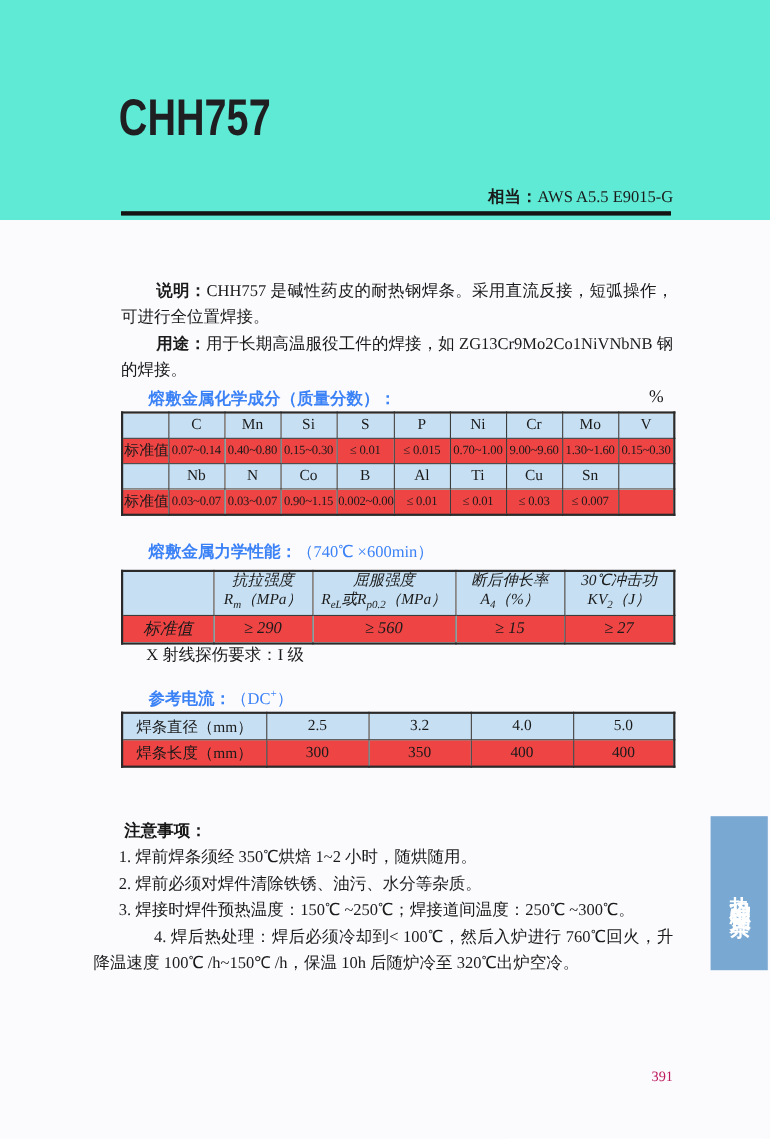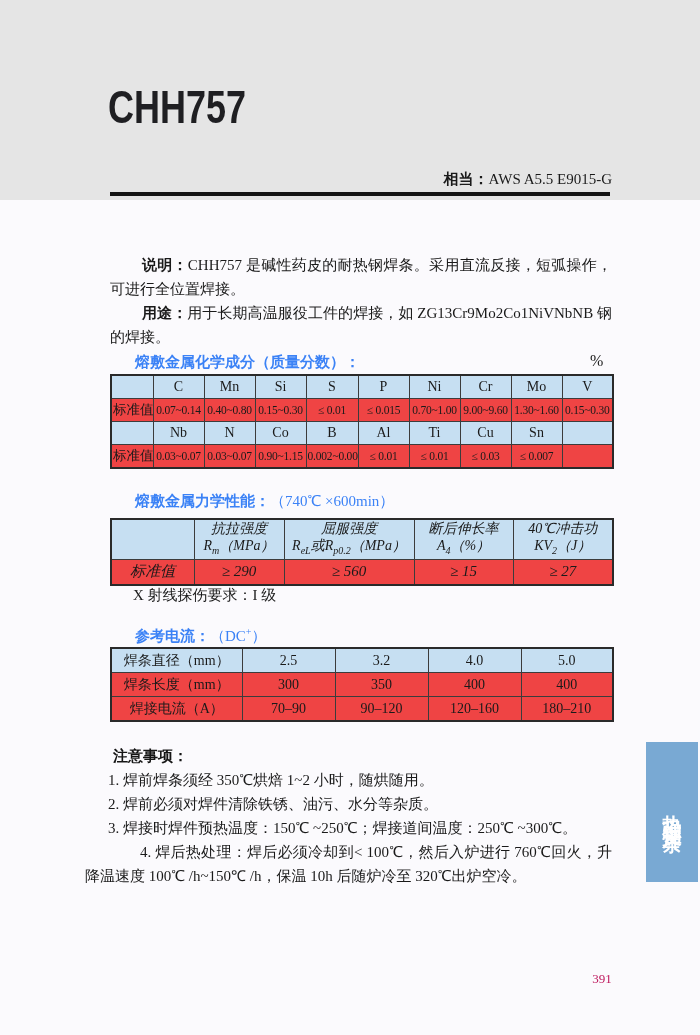--- a/index.html
+++ b/index.html
@@ -2,21 +2,21 @@
 <html><head>
 <meta charset="utf-8">
 <style>
   html,body { margin:0; padding:0; background:#ffffff; }
   .page {
     position:relative; width:700px; height:1035px;
     background:#fbfafd; overflow:hidden;
     font-family:"Liberation Serif", serif; color:#1a1a1a;
   }
   
-  .header { position:absolute; left:0; top:0; width:700px; height:200px; background:#e5e5e5; }
+  .header { position:absolute; left:0; top:0; width:700px; height:200px; background:#5eead4; }
   .title {
     position:absolute; left:108px; top:80px;
     font-family:"Liberation Sans", sans-serif; font-weight:bold; font-size:45px;
     color:#1f1f22; transform:scaleX(0.80) scaleY(1.04); transform-origin:left top;
     letter-spacing:0px; white-space:nowrap;
   }
   .equiv { position:absolute; right:88px; top:147px; font-size:15px; white-space:nowrap;margin-top:23px; }
   .equiv .lbl { font-family:"Liberation Sans", sans-serif; font-weight:bold; }
   .rule { position:absolute; left:110px; top:192px; width:500px; height:4px; background:#141414; }
 
@@ -182,21 +182,21 @@
       </td>
       <td class="cell-h hd">
         <div>屈服强度</div>
         <div><span>R</span><sub>eL</sub><span>或R</span><sub>p0.2</sub><span>（MPa）</span></div>
       </td>
       <td class="cell-h hd">
         <div>断后伸长率</div>
         <div><span>A</span><sub>4</sub><span>（%）</span></div>
       </td>
       <td class="cell-h hd">
-        <div>40℃冲击功</div>
+        <div>30℃冲击功</div>
         <div><span>KV</span><sub>2</sub><span>（J）</span></div>
       </td>
     </tr>
     <tr>
       <td class="cell-v vl">标准值</td>
       <td class="cell-v vl">≥ 290</td>
       <td class="cell-v vl">≥ 560</td>
       <td class="cell-v vl">≥ 15</td>
       <td class="cell-v vl">≥ 27</td>
     </tr>
@@ -225,27 +225,20 @@
       <td class="cell-h">4.0</td>
       <td class="cell-h">5.0</td>
     </tr>
     <tr>
       <td class="cell-v">焊条长度（mm）</td>
       <td class="cell-v">300</td>
       <td class="cell-v">350</td>
       <td class="cell-v">400</td>
       <td class="cell-v">400</td>
     </tr>
-    <tr>
-      <td class="cell-v">焊接电流（A）</td>
-      <td class="cell-v">70–90</td>
-      <td class="cell-v">90–120</td>
-      <td class="cell-v">120–160</td>
-      <td class="cell-v">180–210</td>
-    </tr>
   </tbody>
     </table>
 
   <div class="notes">
     <div class="nh">注意事项：</div>
     <div class="ni">1. 焊前焊条须经 350℃烘焙 1~2 小时，随烘随用。</div>
     <div class="ni">2. 焊前必须对焊件清除铁锈、油污、水分等杂质。</div>
     <div class="ni">3. 焊接时焊件预热温度：150℃ ~250℃；焊接道间温度：250℃ ~300℃。</div>
     <div class="np">4. 焊后热处理：焊后必须冷却到&lt; 100℃，然后入炉进行 760℃回火，升降温速度 100℃ /h~150℃ /h，保温 10h 后随炉冷至 320℃出炉空冷。</div>
   </div>

